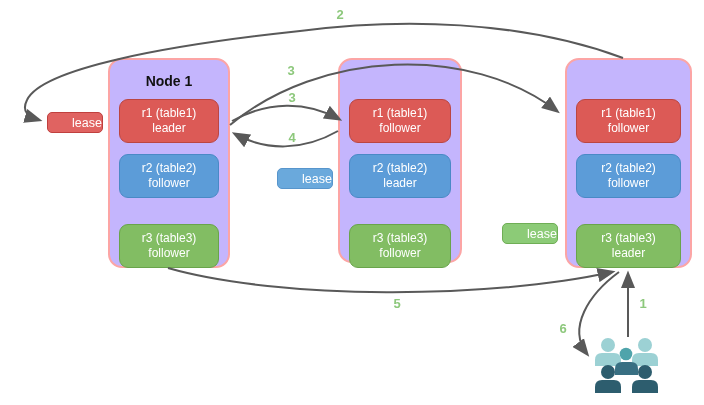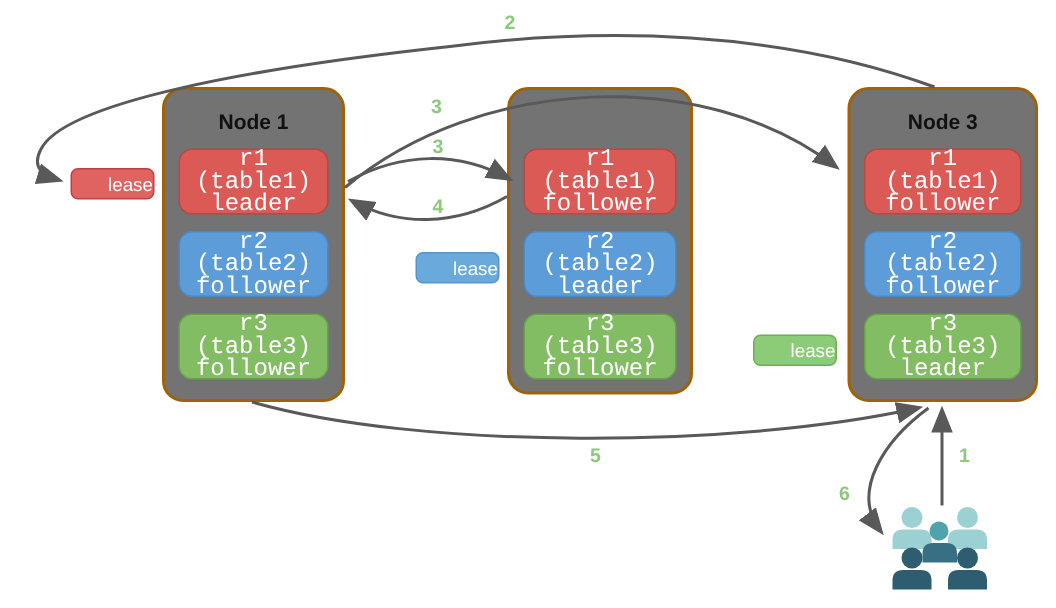--- a/index.html
+++ b/index.html
@@ -2,44 +2,43 @@
 <html><head>
 <meta charset="utf-8">
 <style>
   html,body{margin:0;padding:0;background:#fff;}
   .canvas{
     position:relative;width:704px;height:405px;background:#ffffff;
     font-family:"Liberation Sans",sans-serif;overflow:hidden;
   }
   
   .node{
-    position:absolute;background:#737373;border:2px solid #a16207;
+    position:absolute;background:#c4b5fd;border:2px solid #fca5a5;
     border-radius:14px;box-sizing:border-box;
   }
   .node--1{left:108px;top:58px;width:122px;height:210px;}
   .node--2{left:338px;top:58px;width:124px;height:205px;}
   .node--3{left:565px;top:58px;width:127px;height:210px;}
   .node-title{
     position:absolute;top:13px;left:0;right:0;text-align:center;
     font-weight:bold;font-size:14px;color:#111111;
   }
   
   .replica{
     position:absolute;left:9px;right:9px;height:44px;border-radius:9px;
-    color:#ffffff;font-size:16px;text-align:center;display:flex;
+    color:#ffffff;font-size:12px;text-align:center;display:flex;
     flex-direction:column;justify-content:center;line-height:15px;
     box-sizing:border-box;
-    font-family:Liberation Mono, monospace;
   }
   .replica--red{background:#dc5a56;border:1px solid #bb4642;}
   .replica--blue{background:#5c9cd8;border:1px solid #4a89c6;}
   .replica--green{background:#82bd63;border:1px solid #69a44b;}
   .replica--top{top:39px;}
   .replica--mid{top:94px;}
-  .replica--bot{top:149px;}
+  .replica--bot{top:164px;}
   
   .lease{
     position:absolute;width:56px;height:21px;border-radius:5px;color:#ffffff;
     font-size:12.5px;display:flex;align-items:center;justify-content:center;
     box-sizing:border-box;
     padding-left:24px;
   }
   .lease--red{background:#e06361;border:1px solid #c0403e;left:47px;top:112px;}
   .lease--blue{background:#6aa9dc;border:1px solid #5795cc;left:277px;top:168px;}
   .lease--green{background:#8ccb77;border:1px solid #6fae55;left:502px;top:223px;}
@@ -89,21 +88,20 @@
       <span>r2 (table2)</span>
       <span>leader</span>
     </div>
     <div class="replica replica--green replica--bot">
       <span>r3 (table3)</span>
       <span>follower</span>
     </div>
   </div>
 
   <div class="node node--3">
-    <div class="node-title">Node 3</div>
     <div class="replica replica--red replica--top">
       <span>r1 (table1)</span>
       <span>follower</span>
     </div>
     <div class="replica replica--blue replica--mid">
       <span>r2 (table2)</span>
       <span>follower</span>
     </div>
     <div class="replica replica--green replica--bot">
       <span>r3 (table3)</span>

